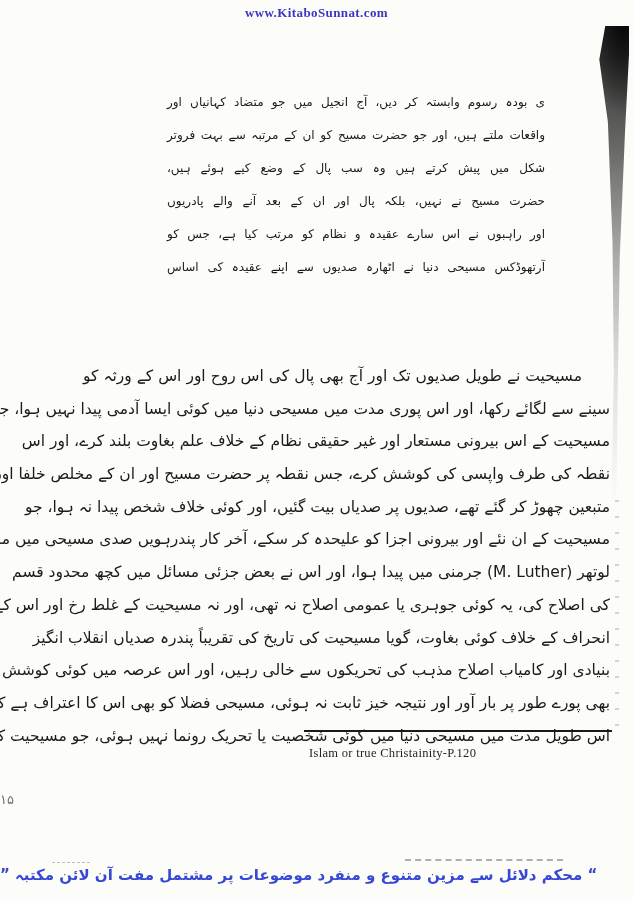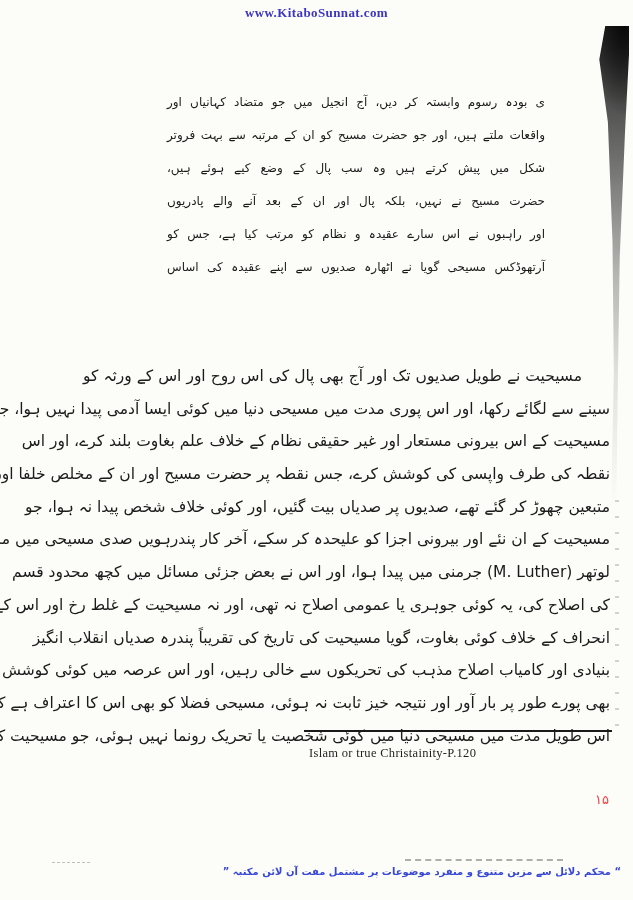--- a/index.html
+++ b/index.html
@@ -50,54 +50,54 @@
     position:absolute; top:730px; left:304px; width:308px; height:2px;
     background:#1a1a1a;
   }
   .fn-text {
     position:absolute; top:746px; left:309px;
     font-family:"Liberation Serif", serif; font-size:12.5px;
     color:#1f1f1f; letter-spacing:.3px;
   }
   .page-num {
     position:absolute; top:792px; left:0; right:24px;
-    text-align:right; font-size:13px; color:#ef4444;
+    text-align:left; font-size:13px; color:#737373;
   }
   .scan-dashes {
     position:absolute; top:859px; left:405px; width:158px;
     border-top:2px dashed rgba(95,95,95,.5);
   }
   .scan-dashes-left {
     position:absolute; top:862px; left:52px; width:38px;
     border-top:1px dashed rgba(120,120,120,.45);
   }
   .footer-slogan {
     position:absolute; top:866px; left:0; right:12px;
-    text-align:right; direction:rtl;
-    font-weight:bold; font-size:10px;
+    text-align:left; direction:rtl;
+    font-weight:bold; font-size:15px;
     color:var(--footer_blue,#3747d6);
   }
 </style>
 </head>
 <body>
 
 <div class="page">
 
   <div class="header-url">www.KitaboSunnat.com</div>
 
   <div class="scan-artifact"></div>
   <div class="scan-flecks"></div>
 
   <div class="quote-block">
       <div class="line first-line">ی بودہ رسوم وابستہ کر دیں، آج انجیل میں جو متضاد کہانیاں اور</div>
       <div class="line">واقعات ملتے ہیں، اور جو حضرت مسیح کو ان کے مرتبہ سے بہت فروتر</div>
       <div class="line">شکل میں پیش کرتے ہیں وہ سب پال کے وضع کیے ہوئے ہیں،</div>
       <div class="line">حضرت مسیح نے نہیں، بلکہ پال اور ان کے بعد آنے والے پادریوں</div>
       <div class="line">اور راہبوں نے اس سارے عقیدہ و نظام کو مرتب کیا ہے، جس کو</div>
-      <div class="line">آرتھوڈکس مسیحی گویا نے اٹھارہ صدیوں سے اپنے عقیدہ کی اساس</div>
+      <div class="line">آرتھوڈکس مسیحی دنیا نے اٹھارہ صدیوں سے اپنے عقیدہ کی اساس</div>
     </div>
 
   <div class="para">
       <div class="line first-line">مسیحیت نے طویل صدیوں تک اور آج بھی پال کی اس روح اور اس کے ورثہ کو</div>
       <div class="line">سینے سے لگائے رکھا، اور اس پوری مدت میں مسیحی دنیا میں کوئی ایسا آدمی پیدا نہیں ہوا، جو</div>
       <div class="line">مسیحیت کے اس بیرونی مستعار اور غیر حقیقی نظام کے خلاف علم بغاوت بلند کرے، اور اس</div>
       <div class="line">نقطہ کی طرف واپسی کی کوشش کرے، جس نقطہ پر حضرت مسیح اور ان کے مخلص خلفا اور</div>
       <div class="line">متبعین چھوڑ کر گئے تھے، صدیوں پر صدیاں بیت گئیں، اور کوئی خلاف شخص پیدا نہ ہوا، جو</div>
       <div class="line">مسیحیت کے ان نئے اور بیرونی اجزا کو علیحدہ کر سکے، آخر کار پندرہویں صدی مسیحی میں مارٹن</div>
       <div class="line">لوتھر (M. Luther) جرمنی میں پیدا ہوا، اور اس نے بعض جزئی مسائل میں کچھ محدود قسم</div>

